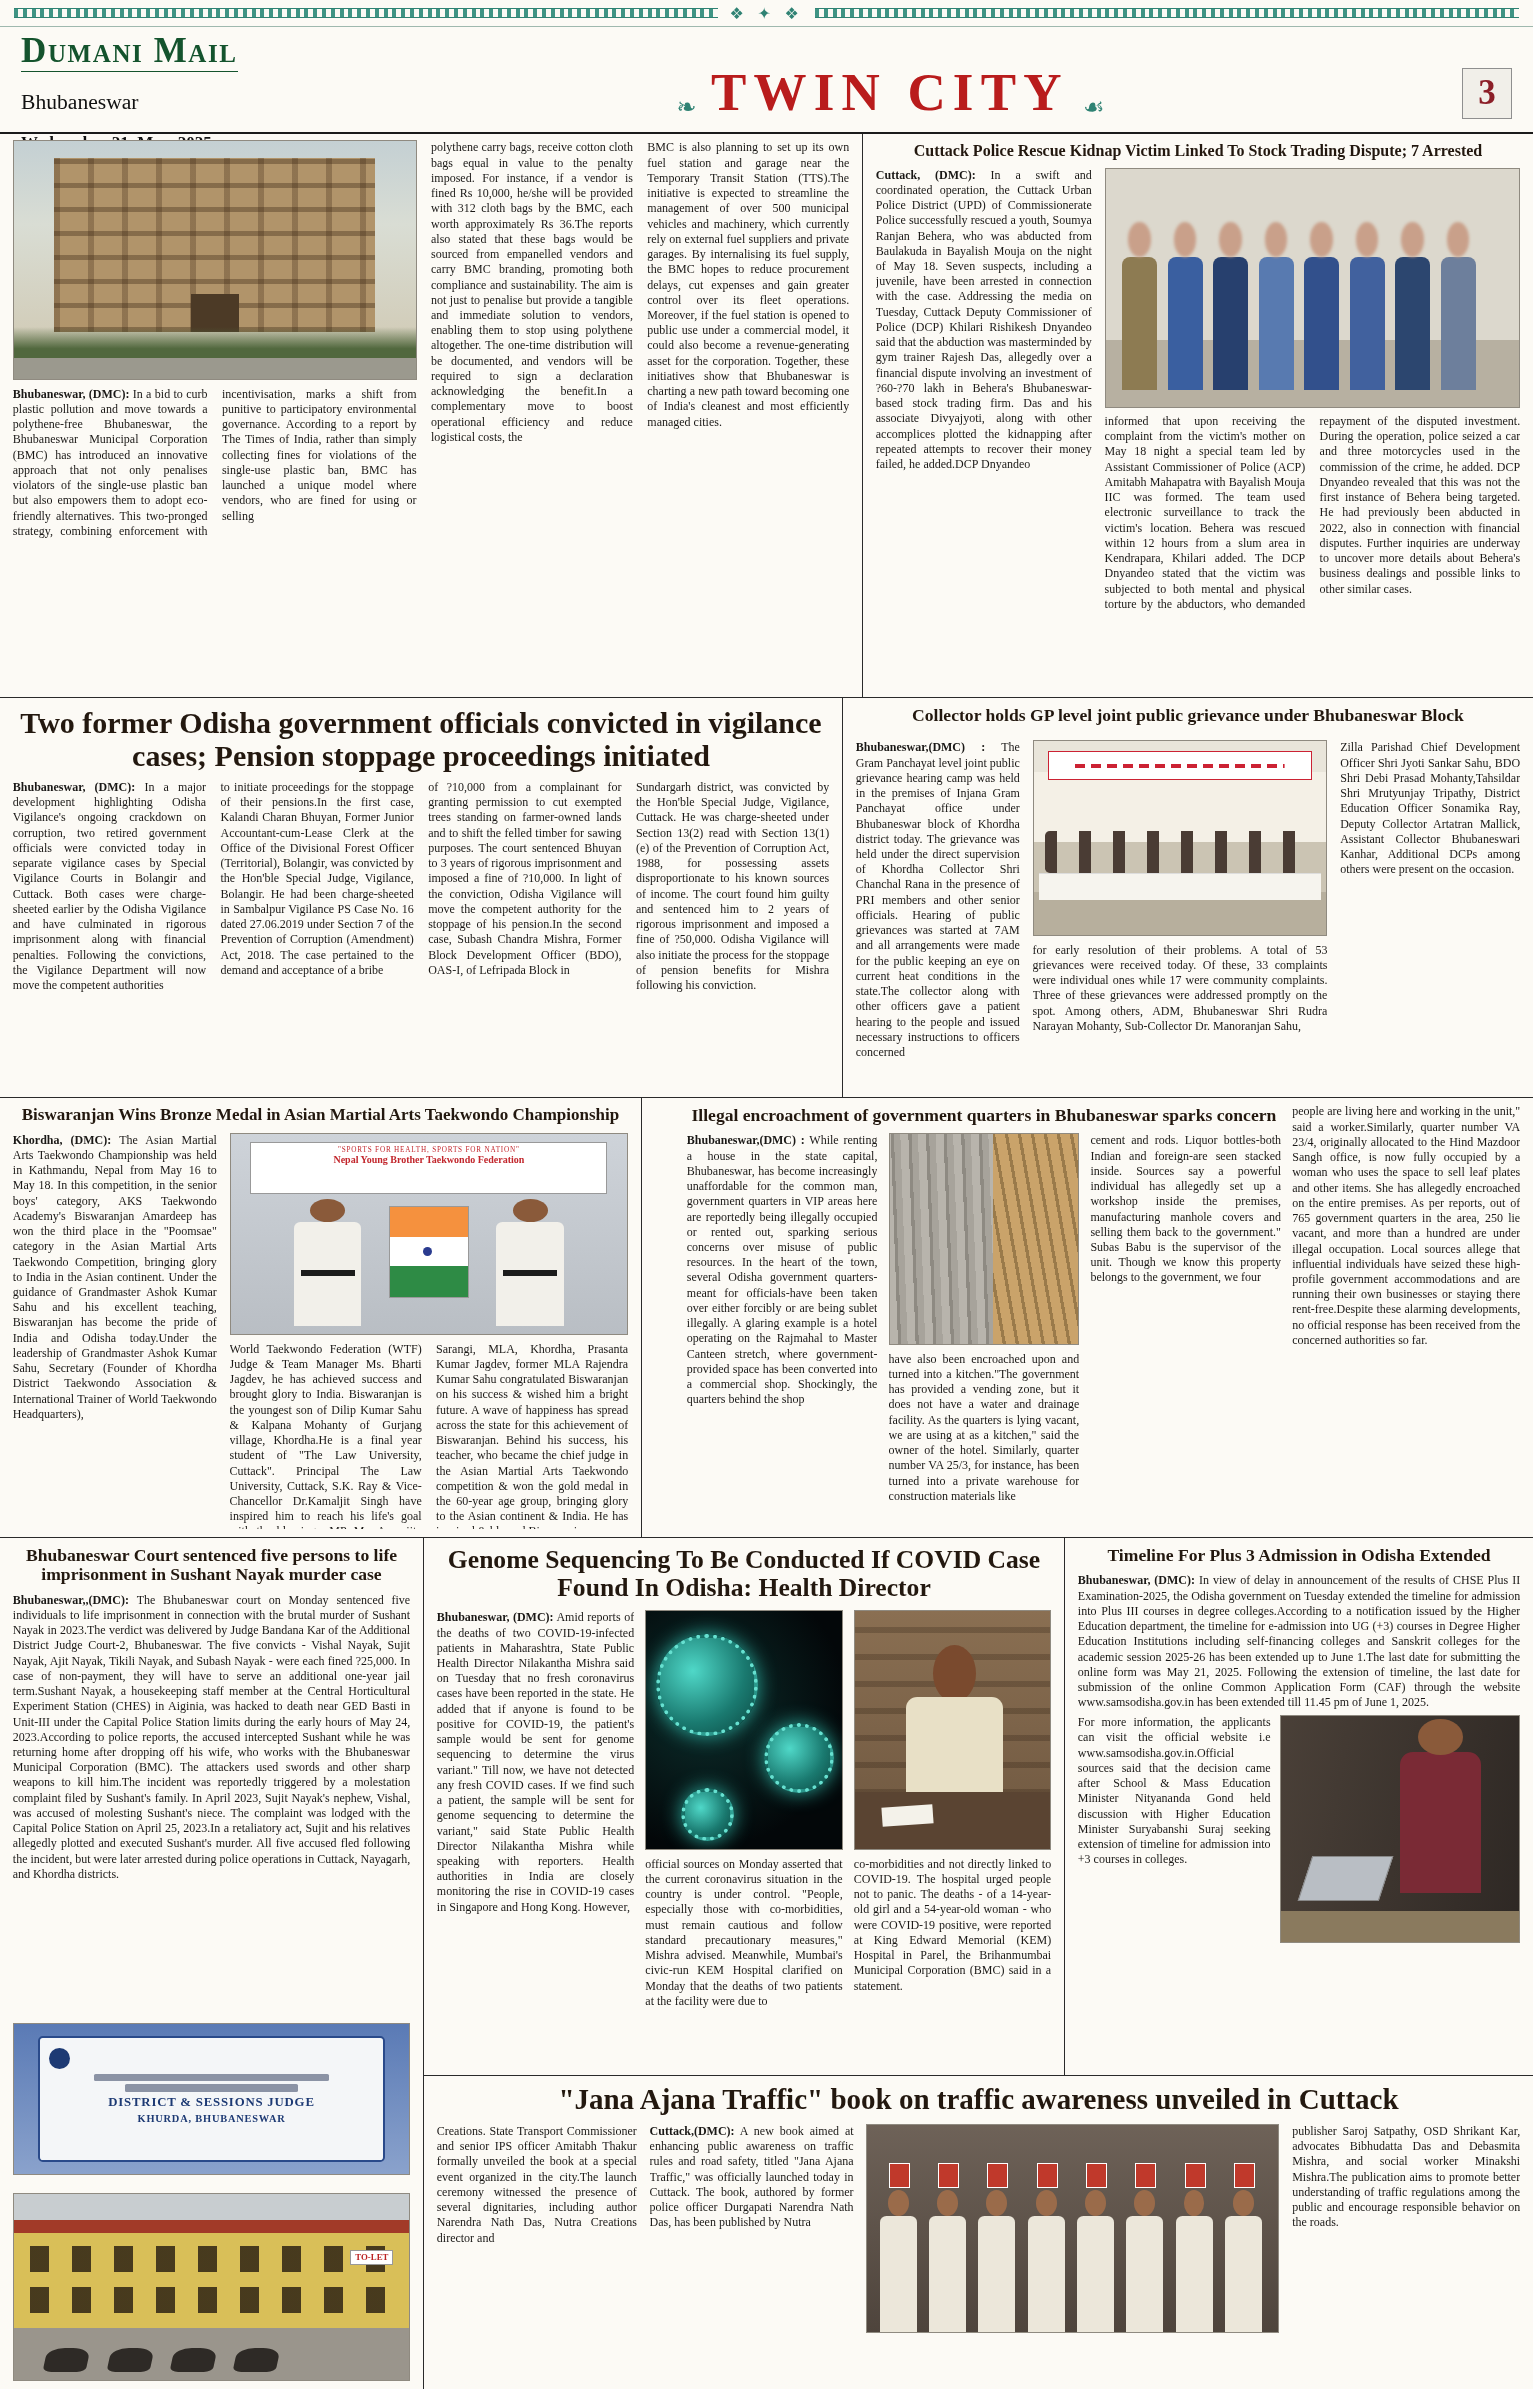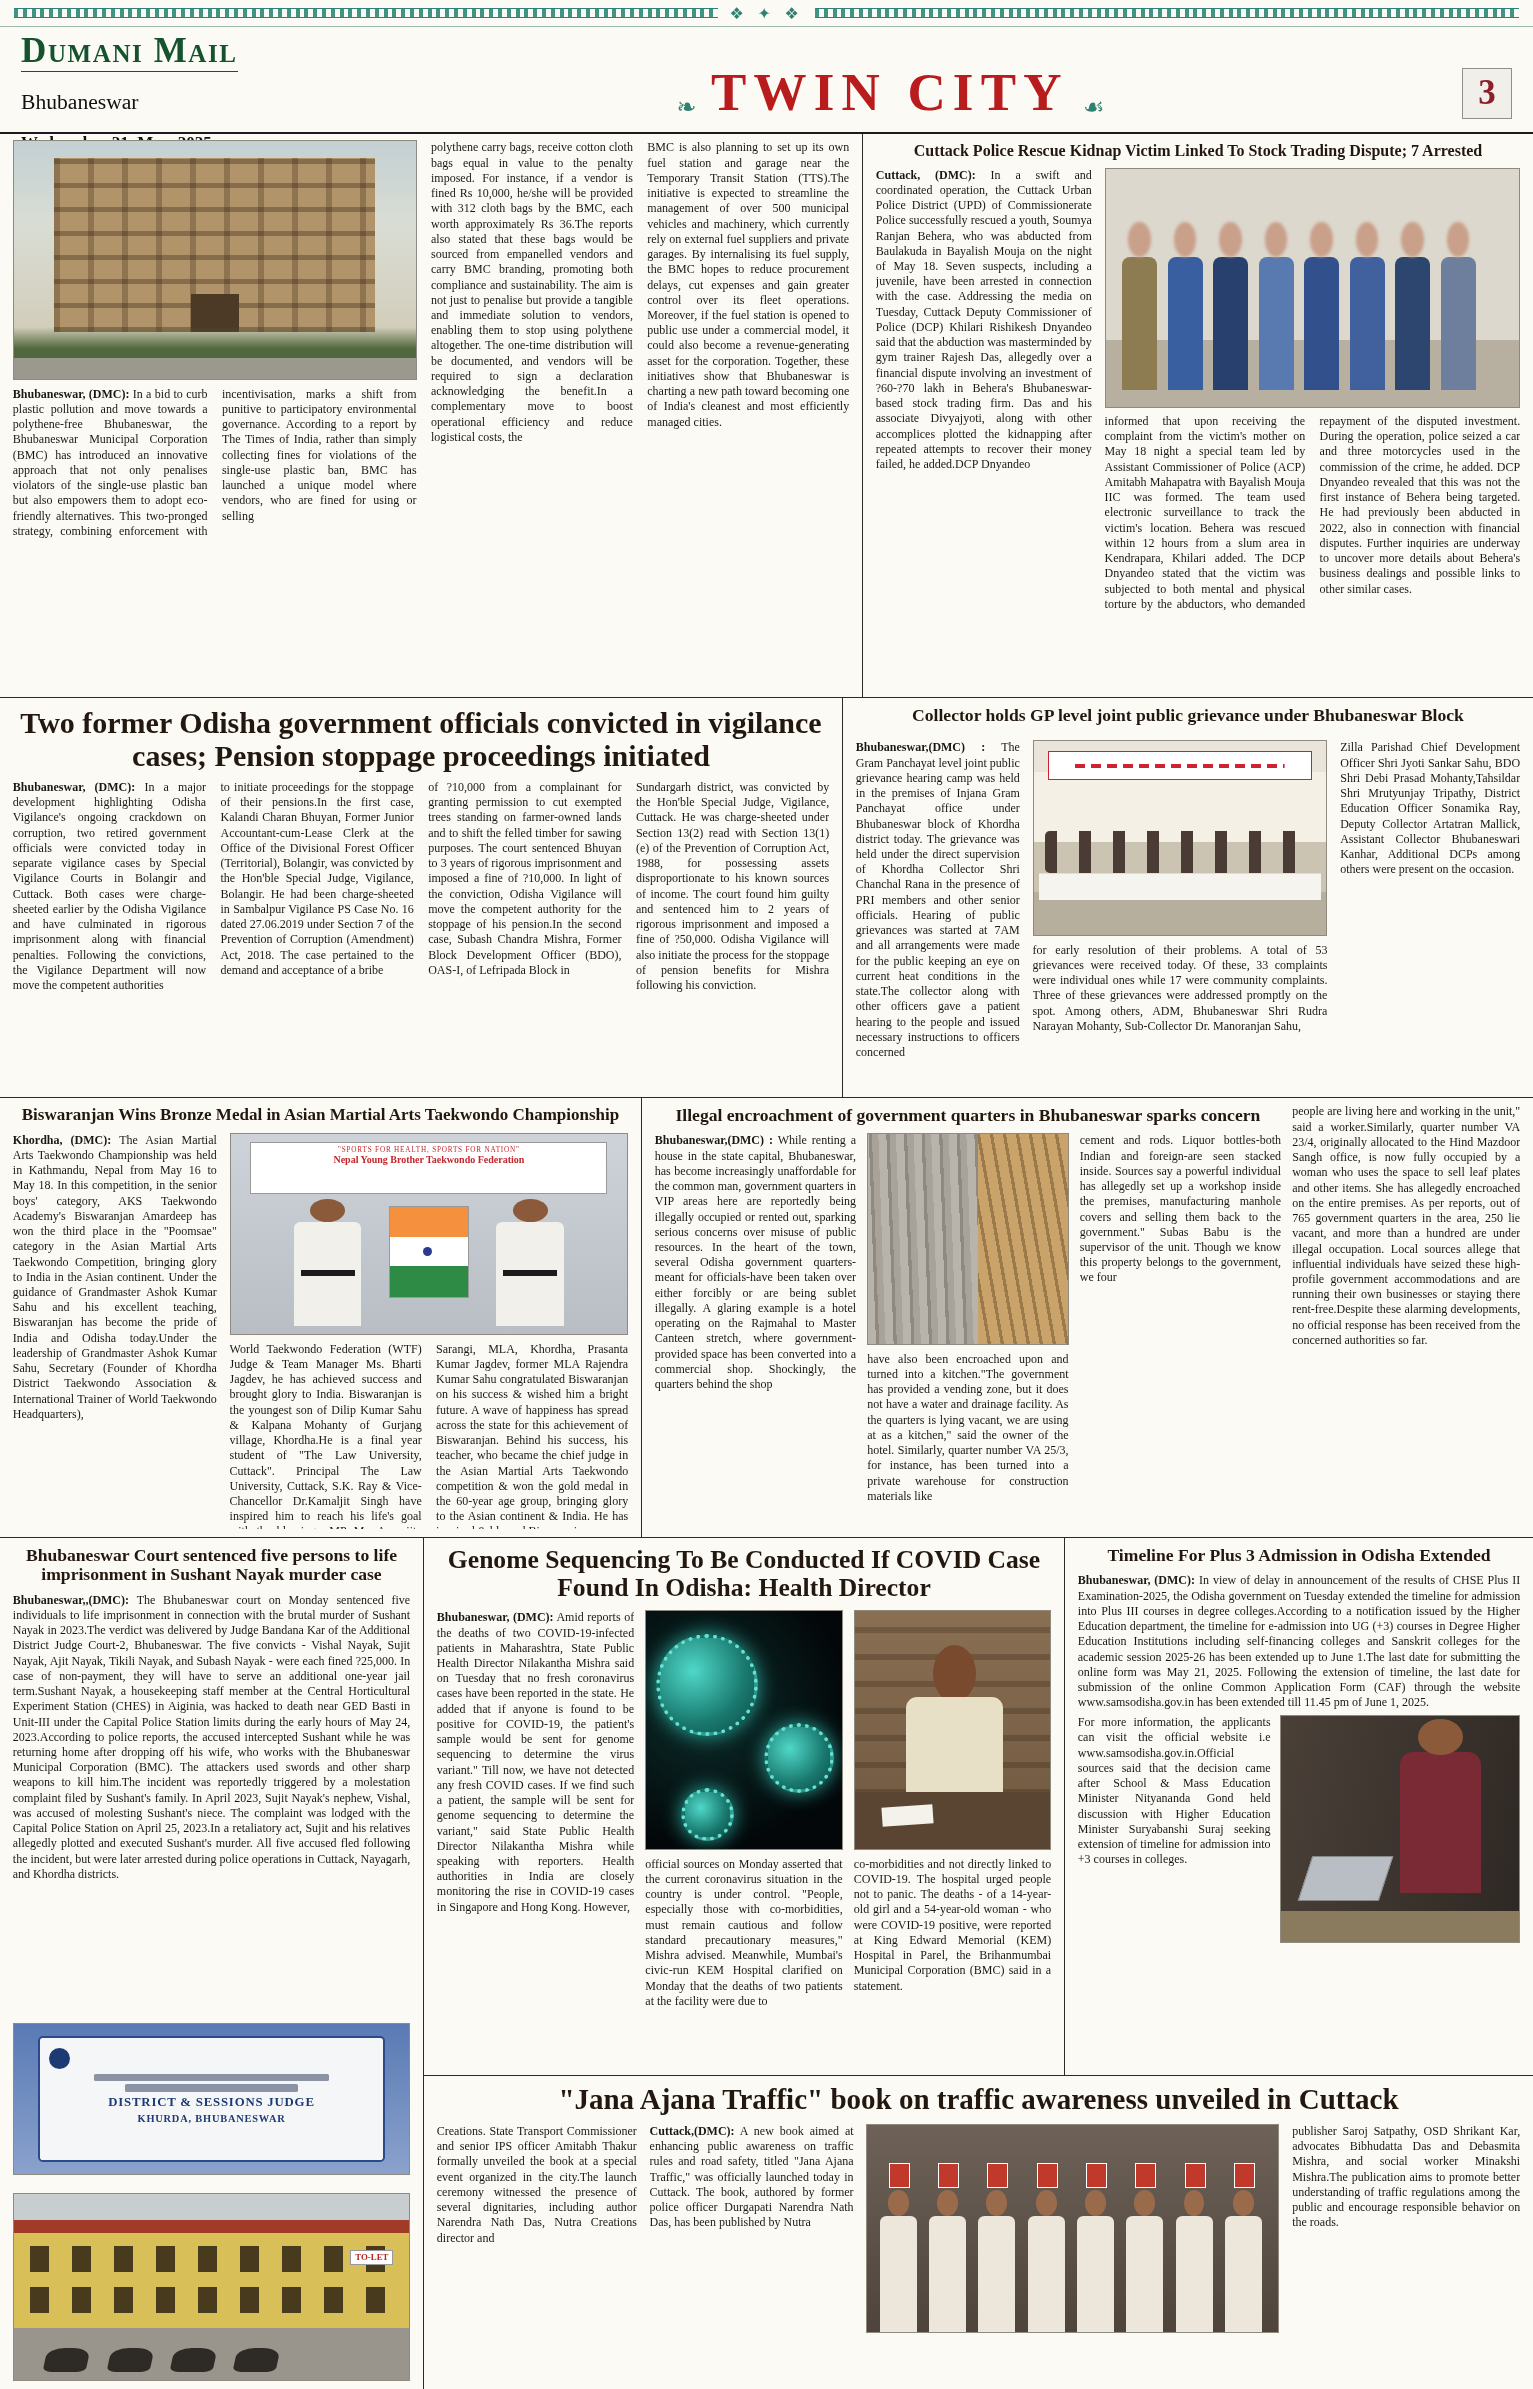--- a/index.html
+++ b/index.html
@@ -87,21 +87,21 @@
   .tkd-flag { position:absolute; left:40%; top:36%; width:20%; height:46%;
     background:linear-gradient(#f5913e 0 33%, #ffffff 33% 66%, #2e8b45 66%); border:0.8px solid #999; }
   .tkd-flag::after { content:""; position:absolute; left:42%; top:44%; width:9.6px; height:9.6px; border-radius:50%; background:#2a3b8f; }
   .tkd-fig { position:absolute; bottom:4%; width:17%; height:52%; background:#f2f0ea; border-radius:6.4px 6.4px 0 0; }
   .tkd-fig::before { content:""; position:absolute; top:-22%; left:24%; width:52%; height:22%; border-radius:50%; background:#8a5a3a; }
   .tkd-fig::after { content:""; position:absolute; top:46%; left:10%; right:10%; height:6.4px; background:#1c1c1c; }
   .tkd-fig.f1{left:16%;} .tkd-fig.f2{right:16%;}
 
   
   .a6-outer { display:grid; grid-template-columns:1fr 228px; gap:11.2px; height:100%; }
-  .a6-left { display:flex; flex-direction:column; min-height:0; }
+  .a6-left { display:flex; flex-direction:column; min-height:0;margin-left:32px; }
   .a6-grid { display:grid; grid-template-columns:1fr 1fr 1fr; gap:11.2px; flex:1; min-height:0; }
   .a6-mid { display:flex; flex-direction:column; min-height:0; }
   .ph-enc { height:212px; margin-bottom:6.4px; background:repeating-linear-gradient(88deg,#b8b4ac 0 8px,#8e8a82 8px 11.2px,#a7a39b 11.2px 17.6px); }
   .ph-enc::after { content:""; position:absolute; left:55%; top:0; bottom:0; right:0; background:repeating-linear-gradient(80deg,#caa36a 0 9.6px,#9a7a4a 9.6px 12.8px); }
 
   
   .a7 { display:flex; flex-direction:column; }
   .ph-sign { height:152px; margin-top:6.4px; background:linear-gradient(#5a7ab5,#8aa2cc); flex:none; }
   .sign-panel { position:absolute; inset:8% 6%; background:#f4f6f8; border:2.4px solid #2a4a8a; border-radius:4.8px; display:flex; flex-direction:column; align-items:center; justify-content:center; gap:3.2px; padding:4.8px; }
   .sign-emblem { width:21px; height:21px; border-radius:50%; background:#1d3a74; position:absolute; left:9.6px; top:9.6px; }

